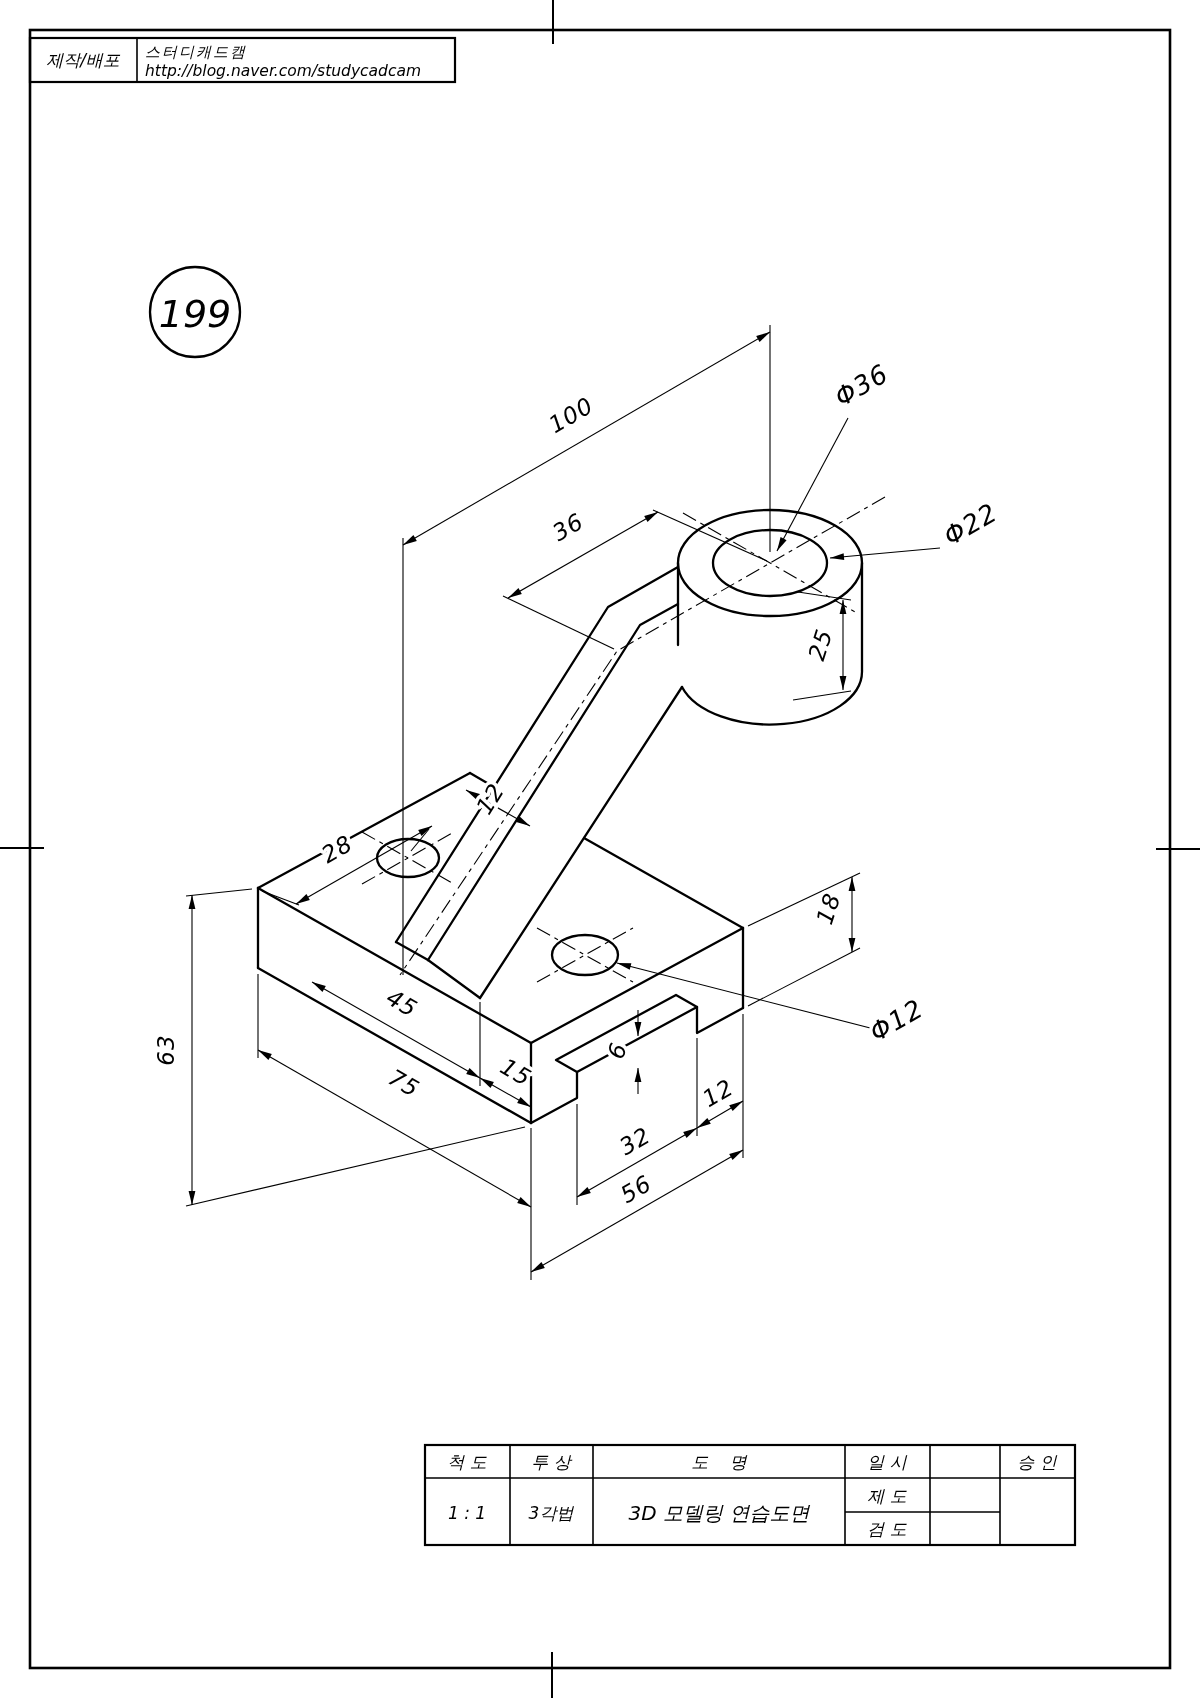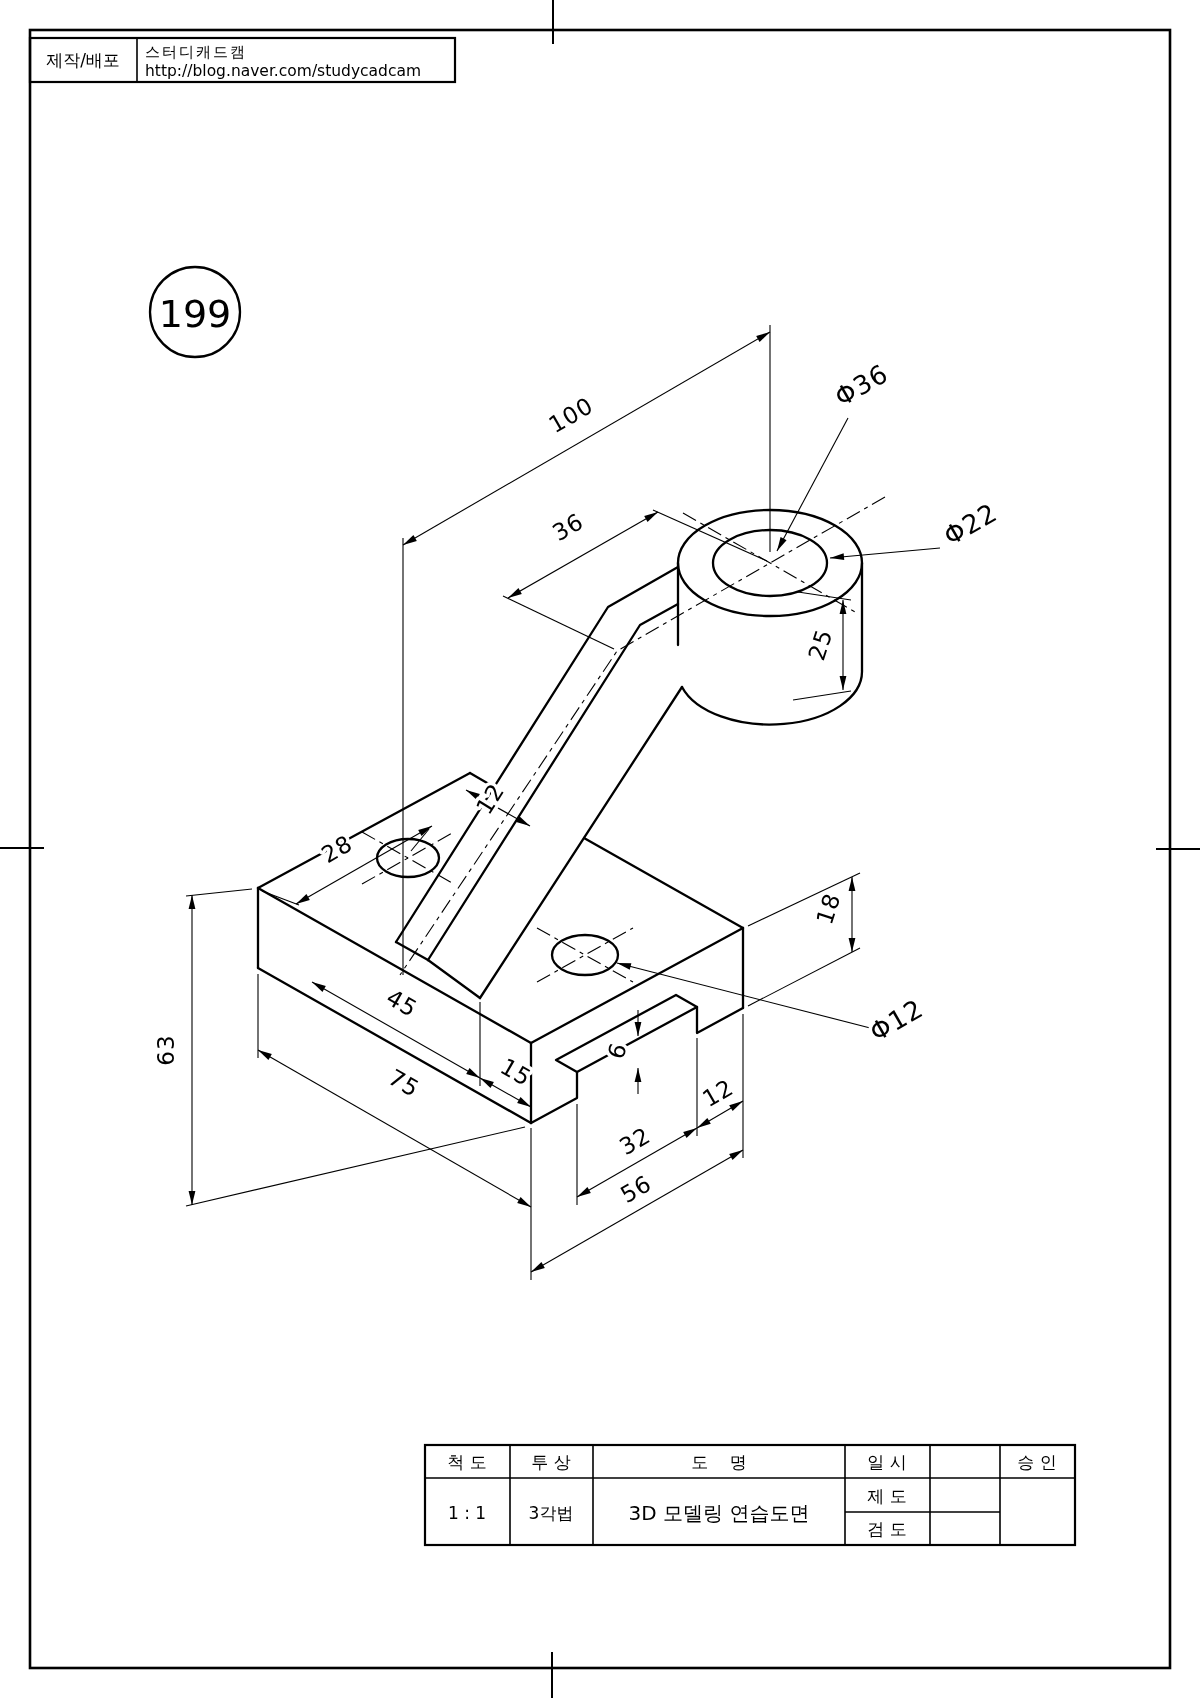--- a/index.html
+++ b/index.html
@@ -1,16 +1,16 @@
 <!DOCTYPE html>
 <html><head>
 <meta charset="utf-8">
 <style>
   html,body{margin:0;padding:0;background:#ffffff;}
-  .page{width:1200px;height:1698px;position:relative;background:#fff;overflow:hidden;}
+  .page{width:1200px;height:1698px;position:relative;background:#fff;overflow:hidden;font-style:italic;}
   svg{display:block;}
   .frame{stroke:#000;stroke-width:2.6;fill:none;}
   .mark{stroke:#000;stroke-width:2;fill:none;}
   .obj{stroke:#000;stroke-width:2.3;fill:none;stroke-linecap:round;stroke-linejoin:round;}
   .thin{stroke:#000;stroke-width:1.1;fill:none;}
   .cl{stroke:#000;stroke-width:1.1;fill:none;stroke-dasharray:15 5 4 5;}
   .tbl{stroke:#000;stroke-width:1.6;fill:none;}
   .tblo{stroke:#000;stroke-width:2.2;fill:none;}
   .dimtxt{font-family:"DejaVu Sans",sans-serif;font-size:23px;fill:#000;letter-spacing:1px;
           paint-order:stroke;stroke:#fff;stroke-width:7px;stroke-linejoin:round;}

